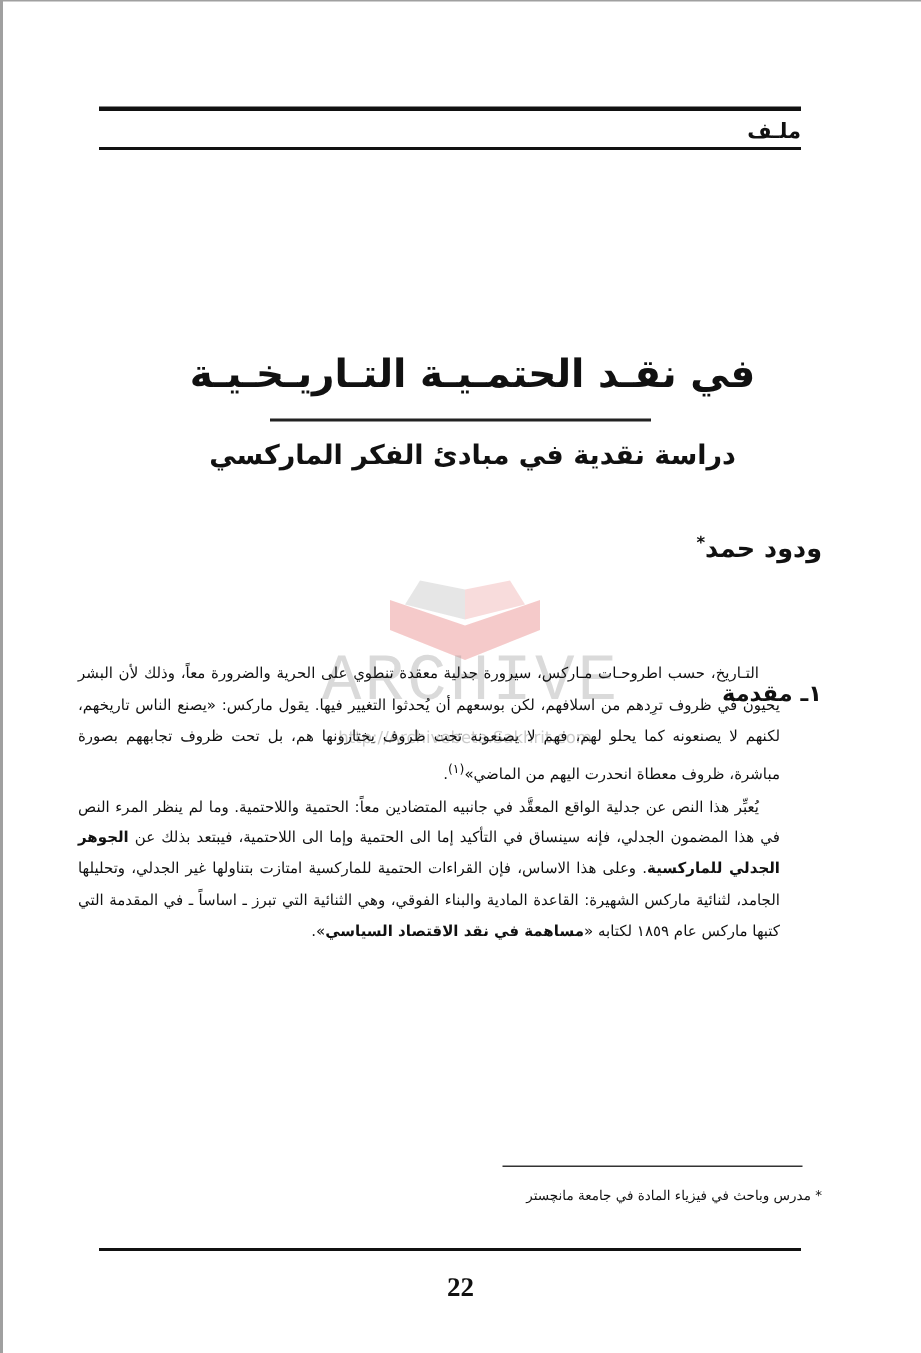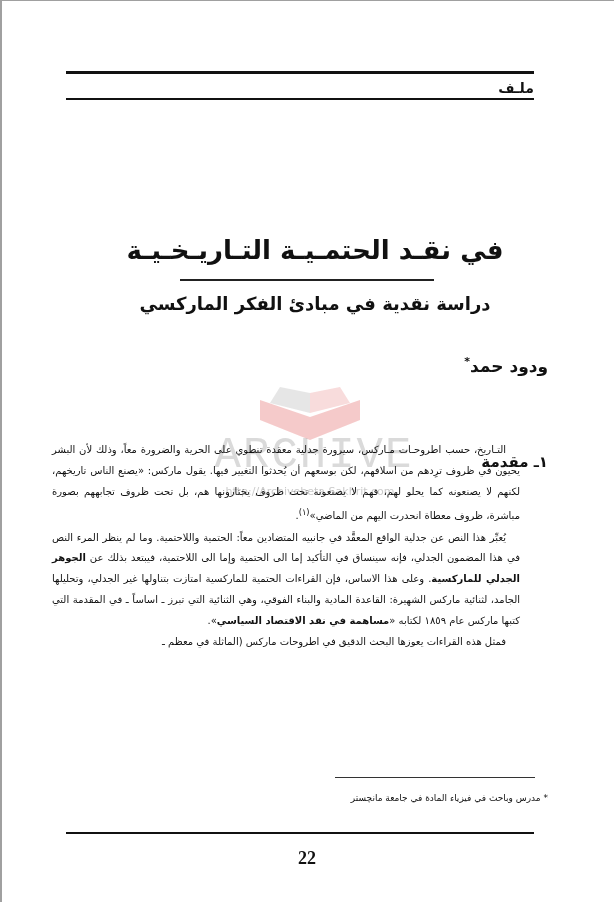--- a/index.html
+++ b/index.html
@@ -74,21 +74,20 @@
   </svg>
   <div class="wm-text">ARCHIVE</div>
   <div class="wm-url">http://Archivebeta.Sakhrit.com</div>
 </div>
 
 <div class="section-heading">١ـ مقدمة</div>
 
 <div class="body">
   <p><span>التـاريخ، حسب اطروحـات مـاركس، سيرورة جدلية معقدة تنطوي على الحرية والضرورة معاً، وذلك لأن البشر يحيون في ظروف ترِدهم من اسلافهم، لكن بوسعهم أن يُحدثوا التغيير فيها. يقول ماركس: «يصنع الناس تاريخهم، لكنهم لا يصنعونه كما يحلو لهم، فهم لا يصنعونه تحت ظروف يختارونها هم، بل تحت ظروف تجابههم بصورة مباشرة، ظروف معطاة انحدرت اليهم من الماضي»</span><sup>(١)</sup><span>.</span></p>
   <p><span>يُعبِّر هذا النص عن جدلية الواقع المعقَّد في جانبيه المتضادين معاً: الحتمية واللاحتمية. وما لم ينظر المرء النص في هذا المضمون الجدلي، فإنه سينساق في التأكيد إما الى الحتمية وإما الى اللاحتمية، فيبتعد بذلك عن </span><b>الجوهر الجدلي للماركسية</b><span>. وعلى هذا الاساس، فإن القراءات الحتمية للماركسية امتازت بتناولها غير الجدلي، وتحليلها الجامد، لثنائية ماركس الشهيرة: القاعدة المادية والبناء الفوقي، وهي الثنائية التي تبرز ـ اساساً ـ في المقدمة التي كتبها ماركس عام ١٨٥٩ لكتابه «</span><b>مساهمة في نقد الاقتصاد السياسي</b><span>».</span></p>
-  <p>فمثل هذه القراءات يعوزها البحث الدقيق في اطروحات ماركس (الماثلة في معظم ـ</p>
 </div>
 
 <div class="fn-rule"></div>
 <div class="footnote">
   <span>*</span>
   <span>مدرس وباحث في فيزياء المادة في جامعة مانچستر</span>
 </div>
 
 <div class="foot-rule"></div>
 <div class="page-number">22</div>

